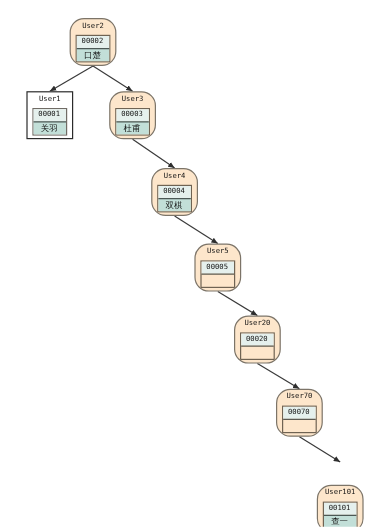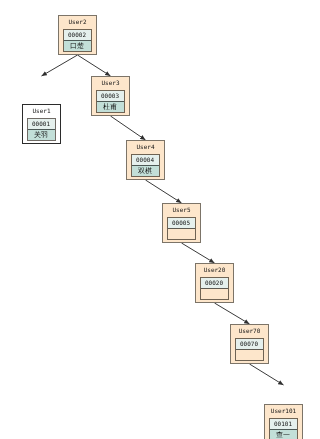--- a/index.html
+++ b/index.html
@@ -4,22 +4,22 @@
 <title>User relation diagram</title>
 <style>
 html,body{margin:0;padding:0;background:#ffffff;}
 body{width:320px;height:439px;overflow:hidden;
   font-family:"DejaVu Sans Mono","Liberation Mono",monospace;}
 #stage{position:relative;width:320px;height:439px;background:#ffffff;
   filter:opacity(1);}
 svg.edges{position:absolute;left:0;top:0;width:320px;height:439px;overflow:visible;}
 .node{position:absolute;overflow:hidden;box-sizing:border-box;
   width:39px;height:40px;
-  border:1px solid #7c7468;border-radius:0;background:#fde6cb;}
-.node.plain{background:#ffffff;border:1px solid #2b2b2b;border-radius:0;margin-top:28px;}
+  border:1px solid #7c7468;border-radius:12px;background:#fde6cb;}
+.node.plain{background:#ffffff;border:1px solid #2b2b2b;border-radius:0;}
 .title{position:absolute;left:0;right:0;top:1.5px;text-align:center;
   font-size:6px;line-height:7px;color:#141414;white-space:nowrap;}
 .fields{position:absolute;left:3.5px;right:4.5px;top:13px;
   border:1px solid rgba(38,30,22,0.66);box-sizing:border-box;}
 .f{height:10px;line-height:10px;text-align:center;font-size:6px;color:#141414;
   overflow:hidden;white-space:nowrap;}
 .f.id{background:#e5f0ed;}
 .f.nm{background:#c2dfd8;border-top:1px solid rgba(30,36,34,0.72);
   font-family:"DejaVu Sans","Liberation Sans",sans-serif;font-size:7px;}
 .f.nm.empty{background:transparent;}

